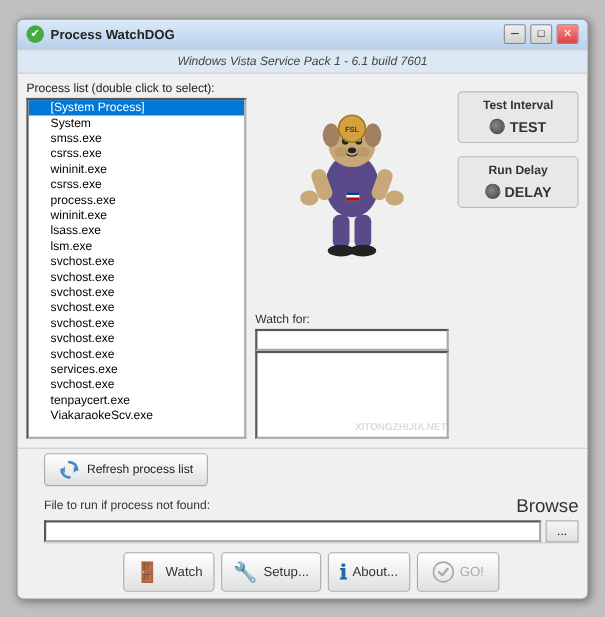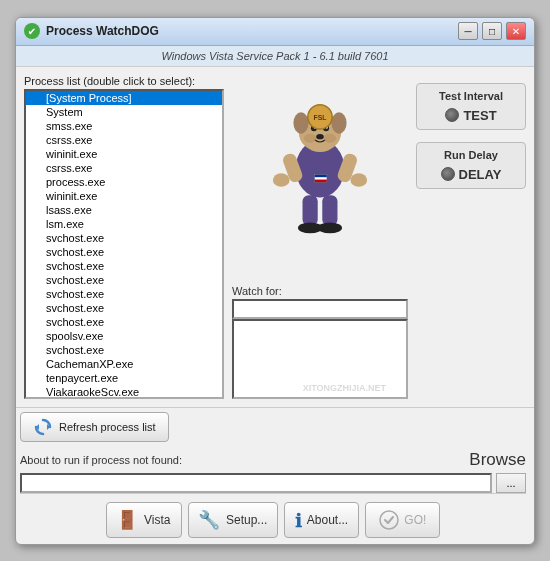--- a/index.html
+++ b/index.html
@@ -155,21 +155,21 @@
       width: 100%;
       height: 80px;
       border: 2px inset #aaa;
       background: white;
       overflow-y: auto;
       position: relative;
     }
     .watermark {
       position: absolute;
       bottom: 4px;
-      right: 20px;
+      right: 0;
       font-size: 9px;
       color: rgba(0,0,0,0.15);
       font-weight: bold;
     }
     .right-panel {
       flex: 0 0 110px;
       display: flex;
       flex-direction: column;
       gap: 12px;
       padding-top: 8px;
@@ -200,21 +200,21 @@
       background: radial-gradient(circle at 40% 40%, #888, #444);
       border: 1px solid #555;
       flex-shrink: 0;
     }
     .radio-label {
       font-size: 13px;
       font-weight: bold;
       color: #333;
     }
     .bottom-section {
-      padding: 4px 8px 6px 4px;
+      padding: 4px 8px 6px 24px;
       border-top: 1px solid #ccc;
     }
     .refresh-btn {
       display: flex;
       align-items: center;
       gap: 6px;
       background: linear-gradient(to bottom, #ffffff, #e0e0e0);
       border: 1px solid #aaa;
       border-radius: 4px;
       padding: 4px 12px;
@@ -315,23 +315,22 @@
           <div class="process-item">wininit.exe</div>
           <div class="process-item">lsass.exe</div>
           <div class="process-item">lsm.exe</div>
           <div class="process-item">svchost.exe</div>
           <div class="process-item">svchost.exe</div>
           <div class="process-item">svchost.exe</div>
           <div class="process-item">svchost.exe</div>
           <div class="process-item">svchost.exe</div>
           <div class="process-item">svchost.exe</div>
           <div class="process-item">svchost.exe</div>
-          <div class="process-item">spoolsv.exe</div>
-          <div class="process-item">svchost.exe</div>
-          <div class="process-item">CachemanXP.exe</div>
+          <div class="process-item">services.exe</div>
+          <div class="process-item">svchost.exe</div>
           <div class="process-item">tenpaycert.exe</div>
           <div class="process-item">ViakaraokeScv.exe</div>
         </div>
     </div>
 
     <div class="middle-panel">
 
       <svg width="130" height="200" viewBox="0 0 130 200">
 
         <ellipse cx="65" cy="110" rx="32" ry="38" fill="#5a4a8a"></ellipse>
@@ -411,32 +410,32 @@
           <path d="M10 3 A7 7 0 0 1 17 10" stroke="#4488cc" stroke-width="2.5" fill="none" stroke-linecap="round"></path>
           <path d="M10 17 A7 7 0 0 1 3 10" stroke="#4488cc" stroke-width="2.5" fill="none" stroke-linecap="round"></path>
           <polygon points="17,10 14,7 14,13" fill="#4488cc"></polygon>
           <polygon points="3,10 6,7 6,13" fill="#4488cc"></polygon>
         </svg>
         <span>Refresh process list</span>
       </button>
     </div>
 
     <div style="display:flex; align-items:center; justify-content:space-between; margin-bottom:3px;">
-      <span class="file-label">About to run if process not found:</span>
+      <span class="file-label">File to run if process not found:</span>
       <span class="browse-label">Browse</span>
     </div>
     <div class="file-input-container">
       <input class="file-input" type="text" style="flex: 1 1 0%; height: 20px; border: 2px inset rgb(170, 170, 170);">
       <button class="browse-btn">...</button>
     </div>
 
     <div class="bottom-buttons">
       <button class="action-btn">
         <span style="font-size:18px;">🚪</span>
-        <span>Vista</span>
+        <span>Watch</span>
       </button>
       <button class="action-btn">
         <span style="font-size:18px;">🔧</span>
         <span>Setup...</span>
       </button>
       <button class="action-btn">
         <span style="font-size:18px; color:#2266aa; font-weight:bold; font-family:serif;">ℹ</span>
         <span>About...</span>
       </button>
       <button class="action-btn disabled">

